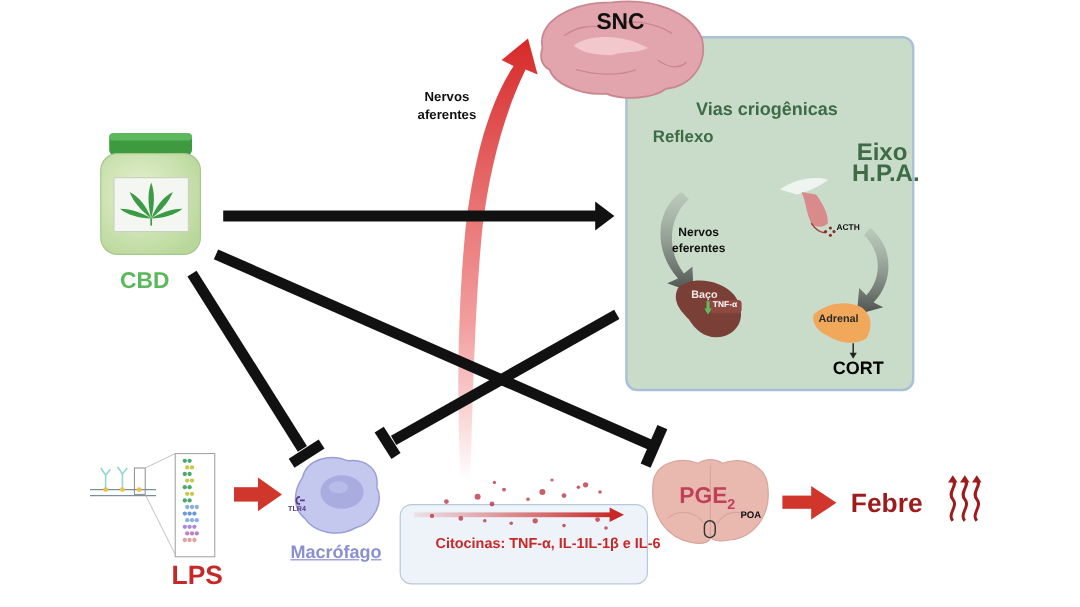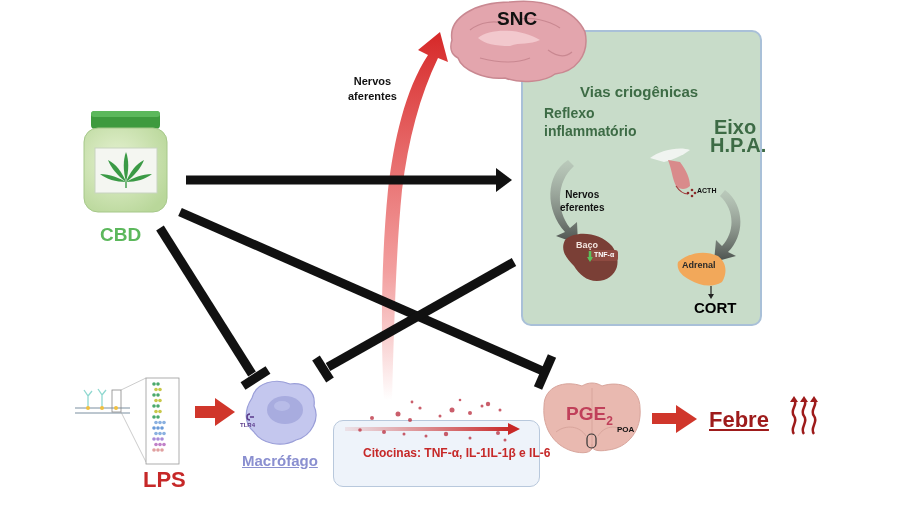--- a/index.html
+++ b/index.html
@@ -235,21 +235,20 @@
   <div>Nervos</div>
   <div>aferentes</div>
 </div>
 
 <div class="lbl" style="left:100px;top:212px;font-size:19px;color:#5cb85c;margin-top:12px;">CBD</div>
 
 <div class="lbl" style="left:580px;top:83px;font-size:15px;color:#3d6b45;">Vias criogênicas</div>
 
 <div class="lbl" style="left:524px;top:104px;width:104px;font-size:14px;color:#3d6b45;text-align:left;line-height:18px;margin-left:20px;">
   <div>Reflexo</div>
-  <div>inflammatório</div>
 </div>
 
 <div class="lbl" style="left:710px;top:118px;width:50px;font-size:20px;color:#3d6b45;text-align:center;line-height:18px;">
   <div>Eixo</div>
   <div>H.P.A.</div>
 </div>
 
 <div class="lbl" style="left:560px;top:188px;font-size:10px;color:#111;line-height:13px;text-align:center;">
   <div>Nervos</div>
   <div>eferentes</div>
@@ -270,13 +269,13 @@
 
 <div class="lbl" style="left:242px;top:452px;font-size:15px;color:#8a8fd0;text-decoration:underline;">Macrófago</div>
 
 <div class="lbl" style="left:363px;top:446px;font-size:12px;color:#c62828;">Citocinas: TNF-α, IL-1IL-1β e IL-6</div>
 
 <div class="lbl" style="left:566px;top:403px;font-size:19px;color:#c0405a;">
   <span>PGE</span><sub style="font-size:12px;">2</sub>
 </div>
 <div class="lbl" style="left:581px;top:425px;font-size:8px;color:#111;padding-left:36px;">POA</div>
 
-<div class="lbl" style="left:709px;top:407px;font-size:22px;color:#9e1b1b;text-decoration:underline;">Febre</div>
+<div class="lbl" style="left:709px;top:407px;font-size:22px;color:#9e1b1b;">Febre</div>
 
 </body></html>

